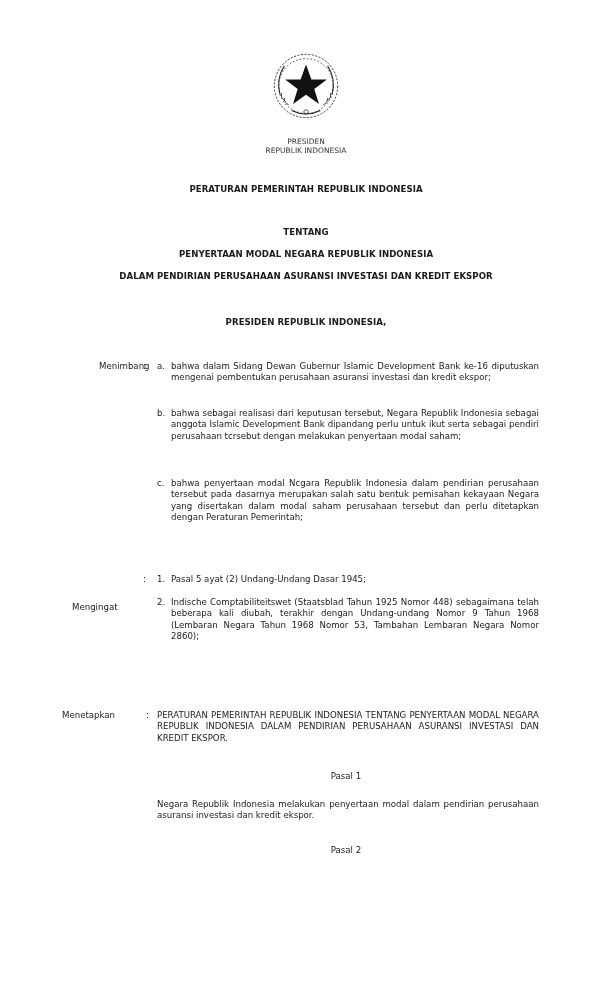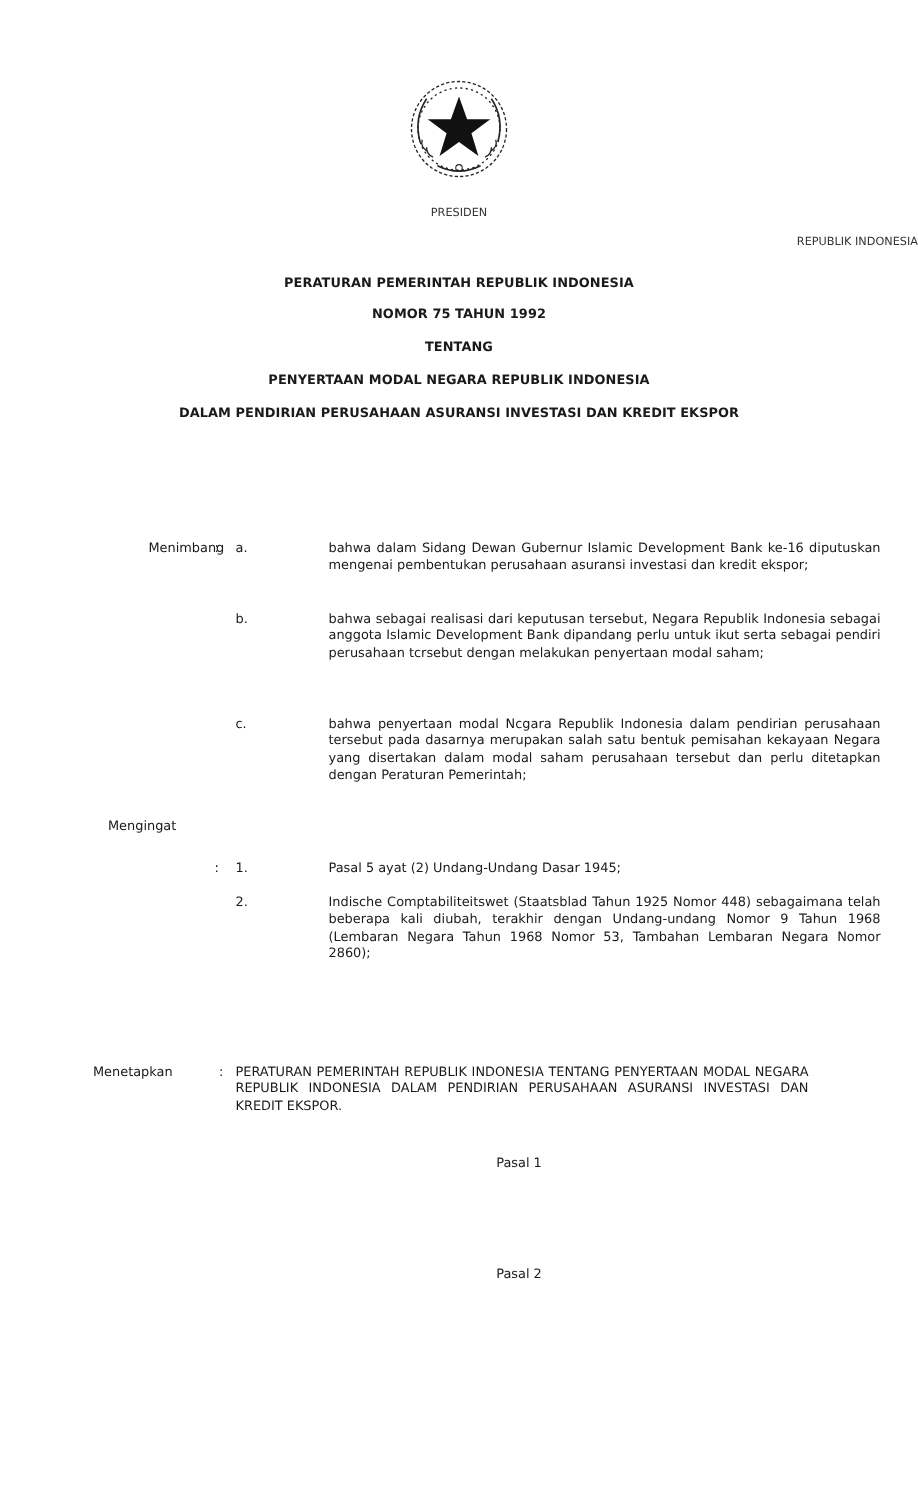--- a/index.html
+++ b/index.html
@@ -9,21 +9,21 @@
     .emblem { position: absolute; left: 270px; top: 50px; width: 72px; height: 72px; }
     .emblem-caption { position: absolute; left: 0; width: 612px; text-align: center;
                       font-size: 7.5px; line-height: 9px; color: #333; }
     .heading { position: absolute; left: 0; width: 612px; text-align: center;
                font-size: 8.6px; font-weight: bold; letter-spacing: 0.05px; }
     .center-label { position: absolute; left: 0; width: 612px; text-align: center; font-size: 8.6px; }
     .lbl { position: absolute; left: 72px; font-size: 8.6px; }
     .colon { position: absolute; left: 143px; font-size: 8.6px; }
     .marker { position: absolute; left: 157px; font-size: 8.6px; }
     .para { position: absolute; left: 171px; width: 368px; font-size: 8.6px; line-height: 11.4px;
-            text-align: justify; margin-left: 48px; }
+            text-align: justify; }
     .body-para { position: absolute; left: 157px; width: 382px; font-size: 8.6px; line-height: 11.4px;
                  text-align: justify; }
   </style>
 </head>
 <body>
 
 <div class="page">
 
   <svg class="emblem" viewBox="0 0 100 100">
     <g fill="none" stroke="#222" stroke-width="1.2">
@@ -31,52 +31,53 @@
       <circle cx="50" cy="50" r="38" stroke-dasharray="2 3"></circle>
       <path d="M14 62 Q8 40 20 22 M86 62 Q92 40 80 22" stroke-width="1.5"></path>
       <path d="M20 70 q-6 -4 -4 -10 M26 76 q-6 -2 -6 -9 M74 76 q6 -2 6 -9 M80 70 q6 -4 4 -10"></path>
       <path d="M30 84 Q50 94 70 84" stroke-width="1.5"></path>
     </g>
     <polygon fill="#111" points="50,20 57.5,41 79,41 61.5,54 68,75 50,62 32,75 38.5,54 21,41 42.5,41"></polygon>
     <circle cx="50" cy="86" r="3" fill="none" stroke="#222" stroke-width="1"></circle>
   </svg>
 
   <div class="emblem-caption" style="top:137px;">PRESIDEN</div>
-  <div class="emblem-caption" style="top:156px;text-align:right;">REPUBLIK INDONESIA</div>
+  <div class="emblem-caption" style="top:146px;">REPUBLIK INDONESIA</div>
 
   <div class="heading" style="top:184px;">PERATURAN PEMERINTAH REPUBLIK INDONESIA</div>
-  <div class="heading" style="top:205px;">NOMOR 75 TAHUN 1992</div>
   <div class="heading" style="top:227px;">TENTANG</div>
   <div class="heading" style="top:249px;">PENYERTAAN MODAL NEGARA REPUBLIK INDONESIA</div>
   <div class="heading" style="top:271px;">DALAM PENDIRIAN PERUSAHAAN ASURANSI INVESTASI DAN KREDIT EKSPOR</div>
 
+  <div class="heading" style="top:317px;">PRESIDEN REPUBLIK INDONESIA,</div>
 
   <div class="lbl" style="top:361px;padding-left:27px;">Menimbang</div>
   <div class="colon" style="top:361px;">:</div>
 
   <div class="marker" style="top:361px;">a.</div>
   <div class="para" style="top:361px;">bahwa dalam Sidang Dewan Gubernur Islamic Development Bank ke-16 diputuskan mengenai pembentukan perusahaan asuransi investasi dan kredit ekspor;</div>
 
   <div class="marker" style="top:408px;">b.</div>
   <div class="para" style="top:408px;">bahwa sebagai realisasi dari keputusan tersebut, Negara Republik Indonesia sebagai anggota Islamic Development Bank dipandang perlu untuk ikut serta sebagai pendiri perusahaan tcrsebut dengan melakukan penyertaan modal saham;</div>
 
   <div class="marker" style="top:478px;">c.</div>
   <div class="para" style="top:478px;">bahwa penyertaan  modal Ncgara Republik Indonesia dalam pendirian perusahaan tersebut pada dasarnya merupakan salah satu bentuk pemisahan kekayaan Negara yang disertakan dalam modal saham perusahaan tersebut dan perlu ditetapkan dengan Peraturan Pemerintah;</div>
 
-  <div class="lbl" style="top:546px;">Mengingat</div>
+  <div class="lbl" style="top:602px;">Mengingat</div>
   <div class="colon" style="top:574px;">:</div>
 
   <div class="marker" style="top:574px;">1.</div>
   <div class="para" style="top:574px;">Pasal  5 ayat (2) Undang-Undang Dasar 1945;</div>
 
   <div class="marker" style="top:597px;">2.</div>
   <div class="para" style="top:597px;">Indische Comptabiliteitswet (Staatsblad Tahun 1925 Nomor 448) sebagaimana telah beberapa kali diubah, terakhir dengan Undang-undang Nomor 9 Tahun 1968 (Lembaran Negara Tahun 1968 Nomor 53, Tambahan Lembaran Negara Nomor 2860);</div>
 
 
   <div class="lbl" style="top:710px; left:62px;">Menetapkan</div>
   <div class="colon" style="top:710px; left:146px;">:</div>
   <div class="body-para" style="top:710px;">PERATURAN PEMERINTAH REPUBLIK INDONESIA TENTANG PENYERTAAN MODAL NEGARA REPUBLIK INDONESIA DALAM PENDIRIAN PERUSAHAAN ASURANSI INVESTASI DAN KREDIT EKSPOR.</div>
 
   <div class="center-label" style="top:771px; left:40px;">Pasal 1</div>
+  <div class="body-para" style="top:799px;">Negara Republik Indonesia melakukan penyertaan modal dalam pendirian perusahaan asuransi investasi dan kredit ekspor.</div>
 
   <div class="center-label" style="top:845px; left:40px;">Pasal 2</div>
 
 </div>
 
 </body></html>

